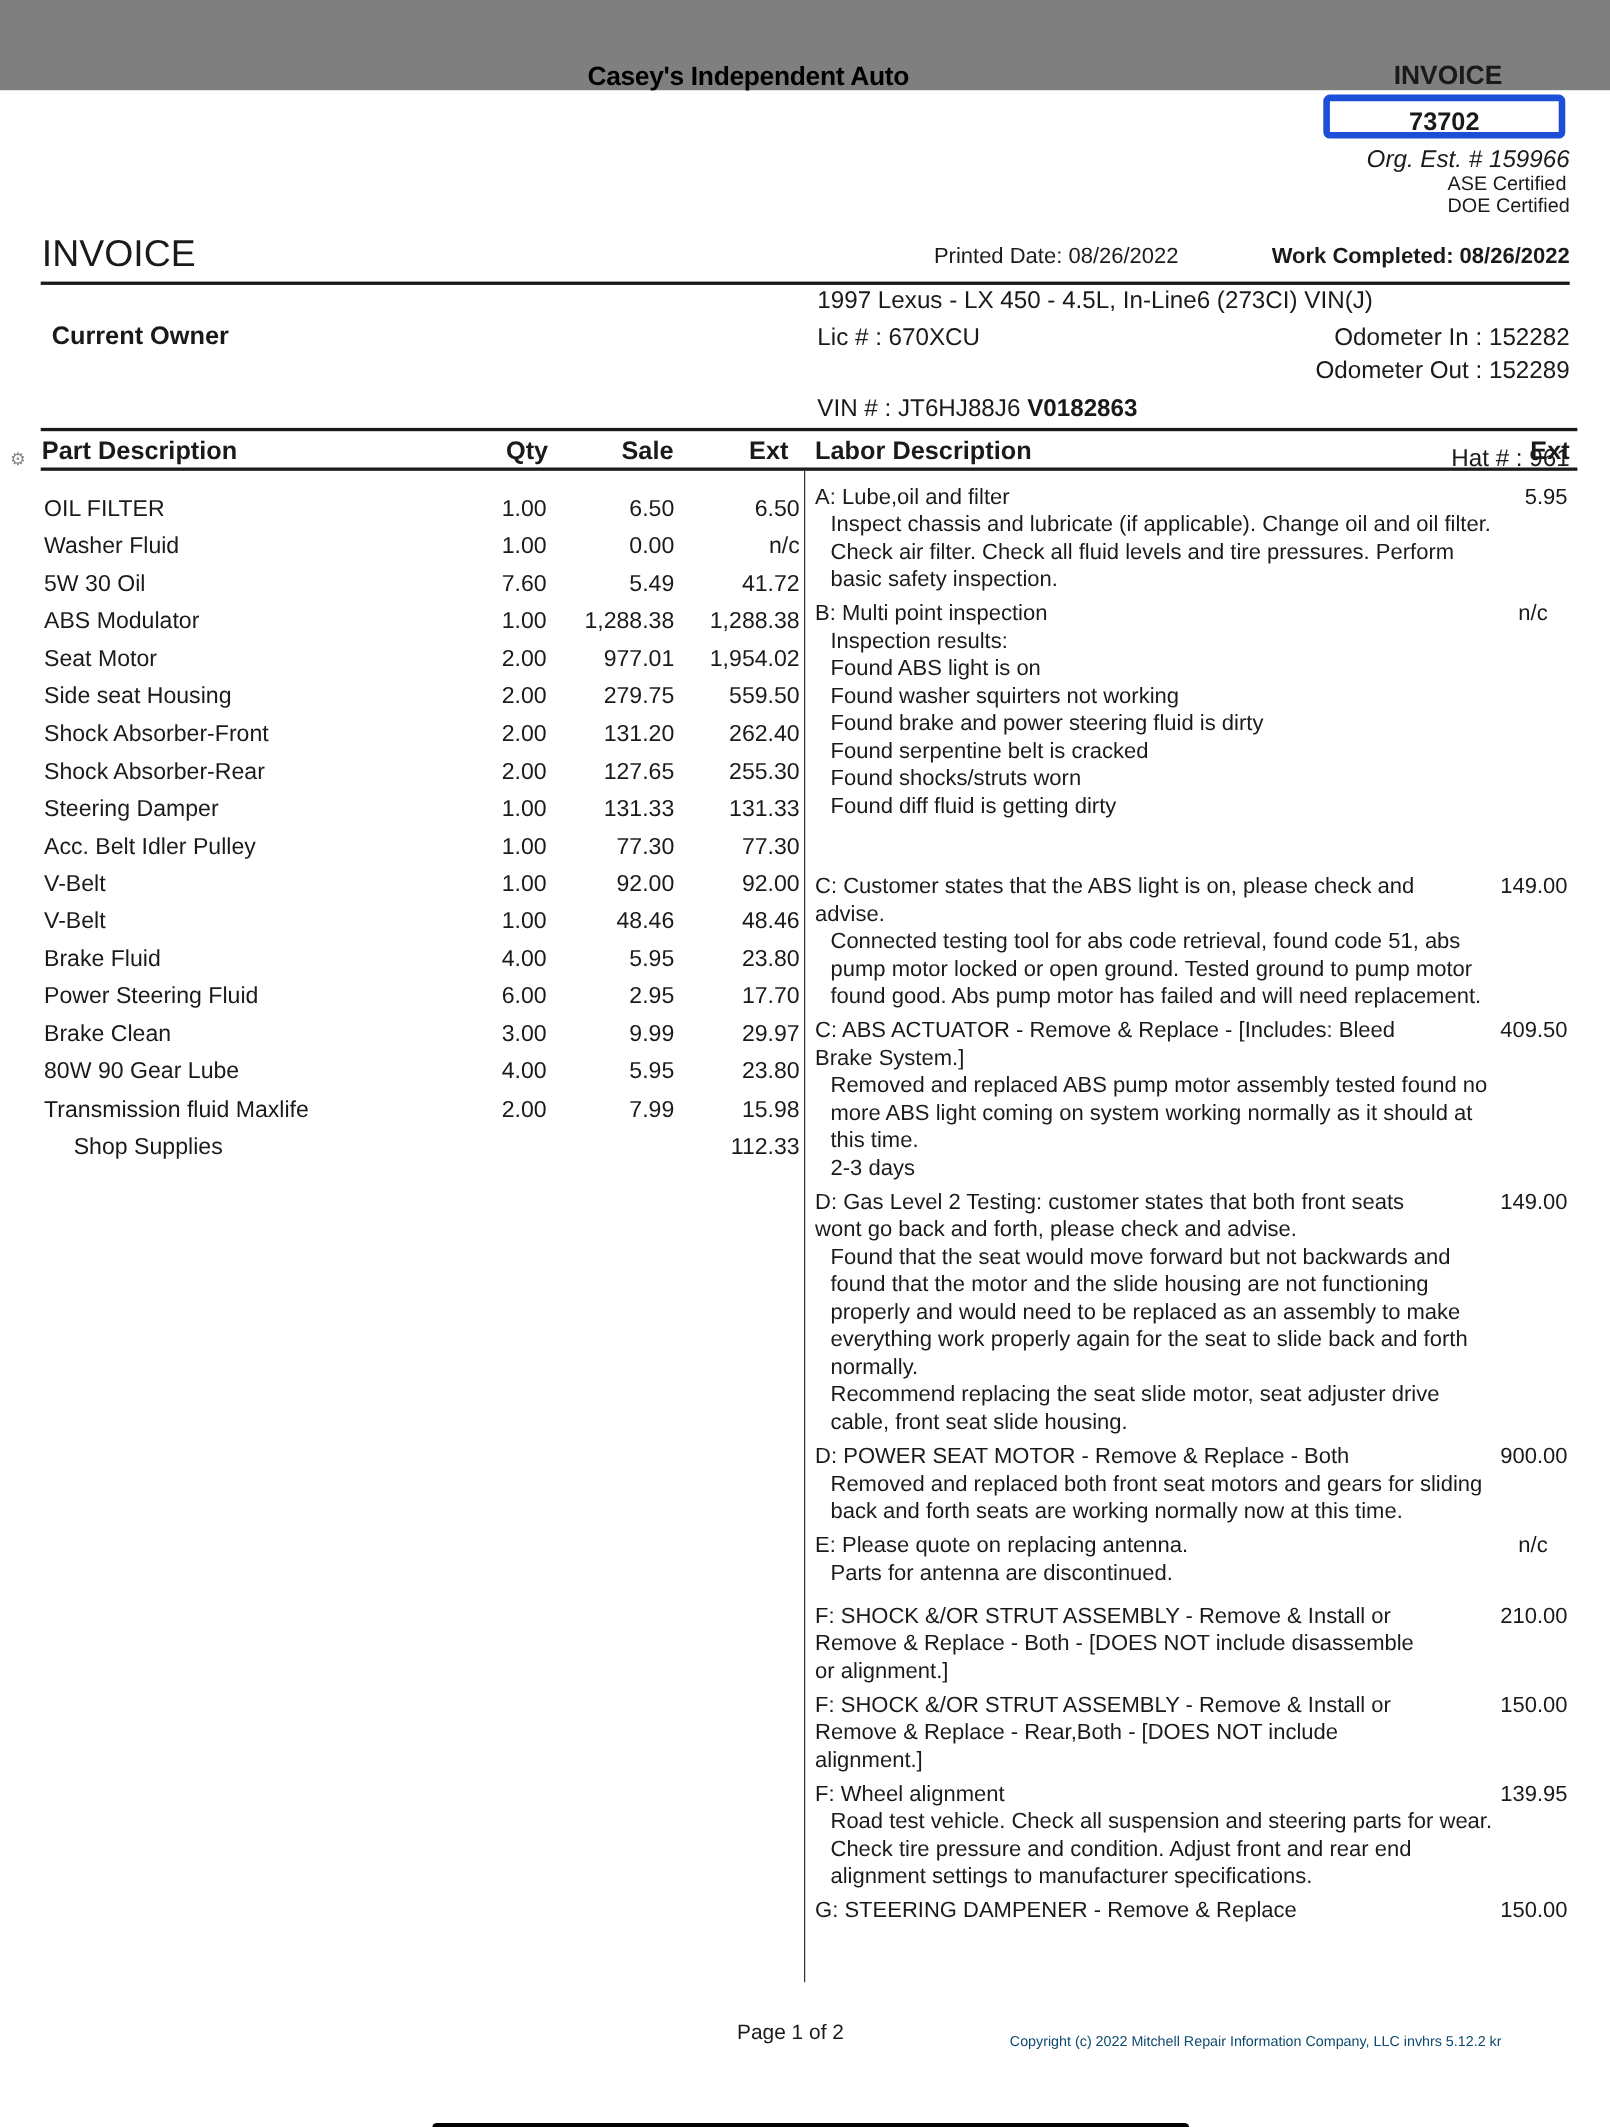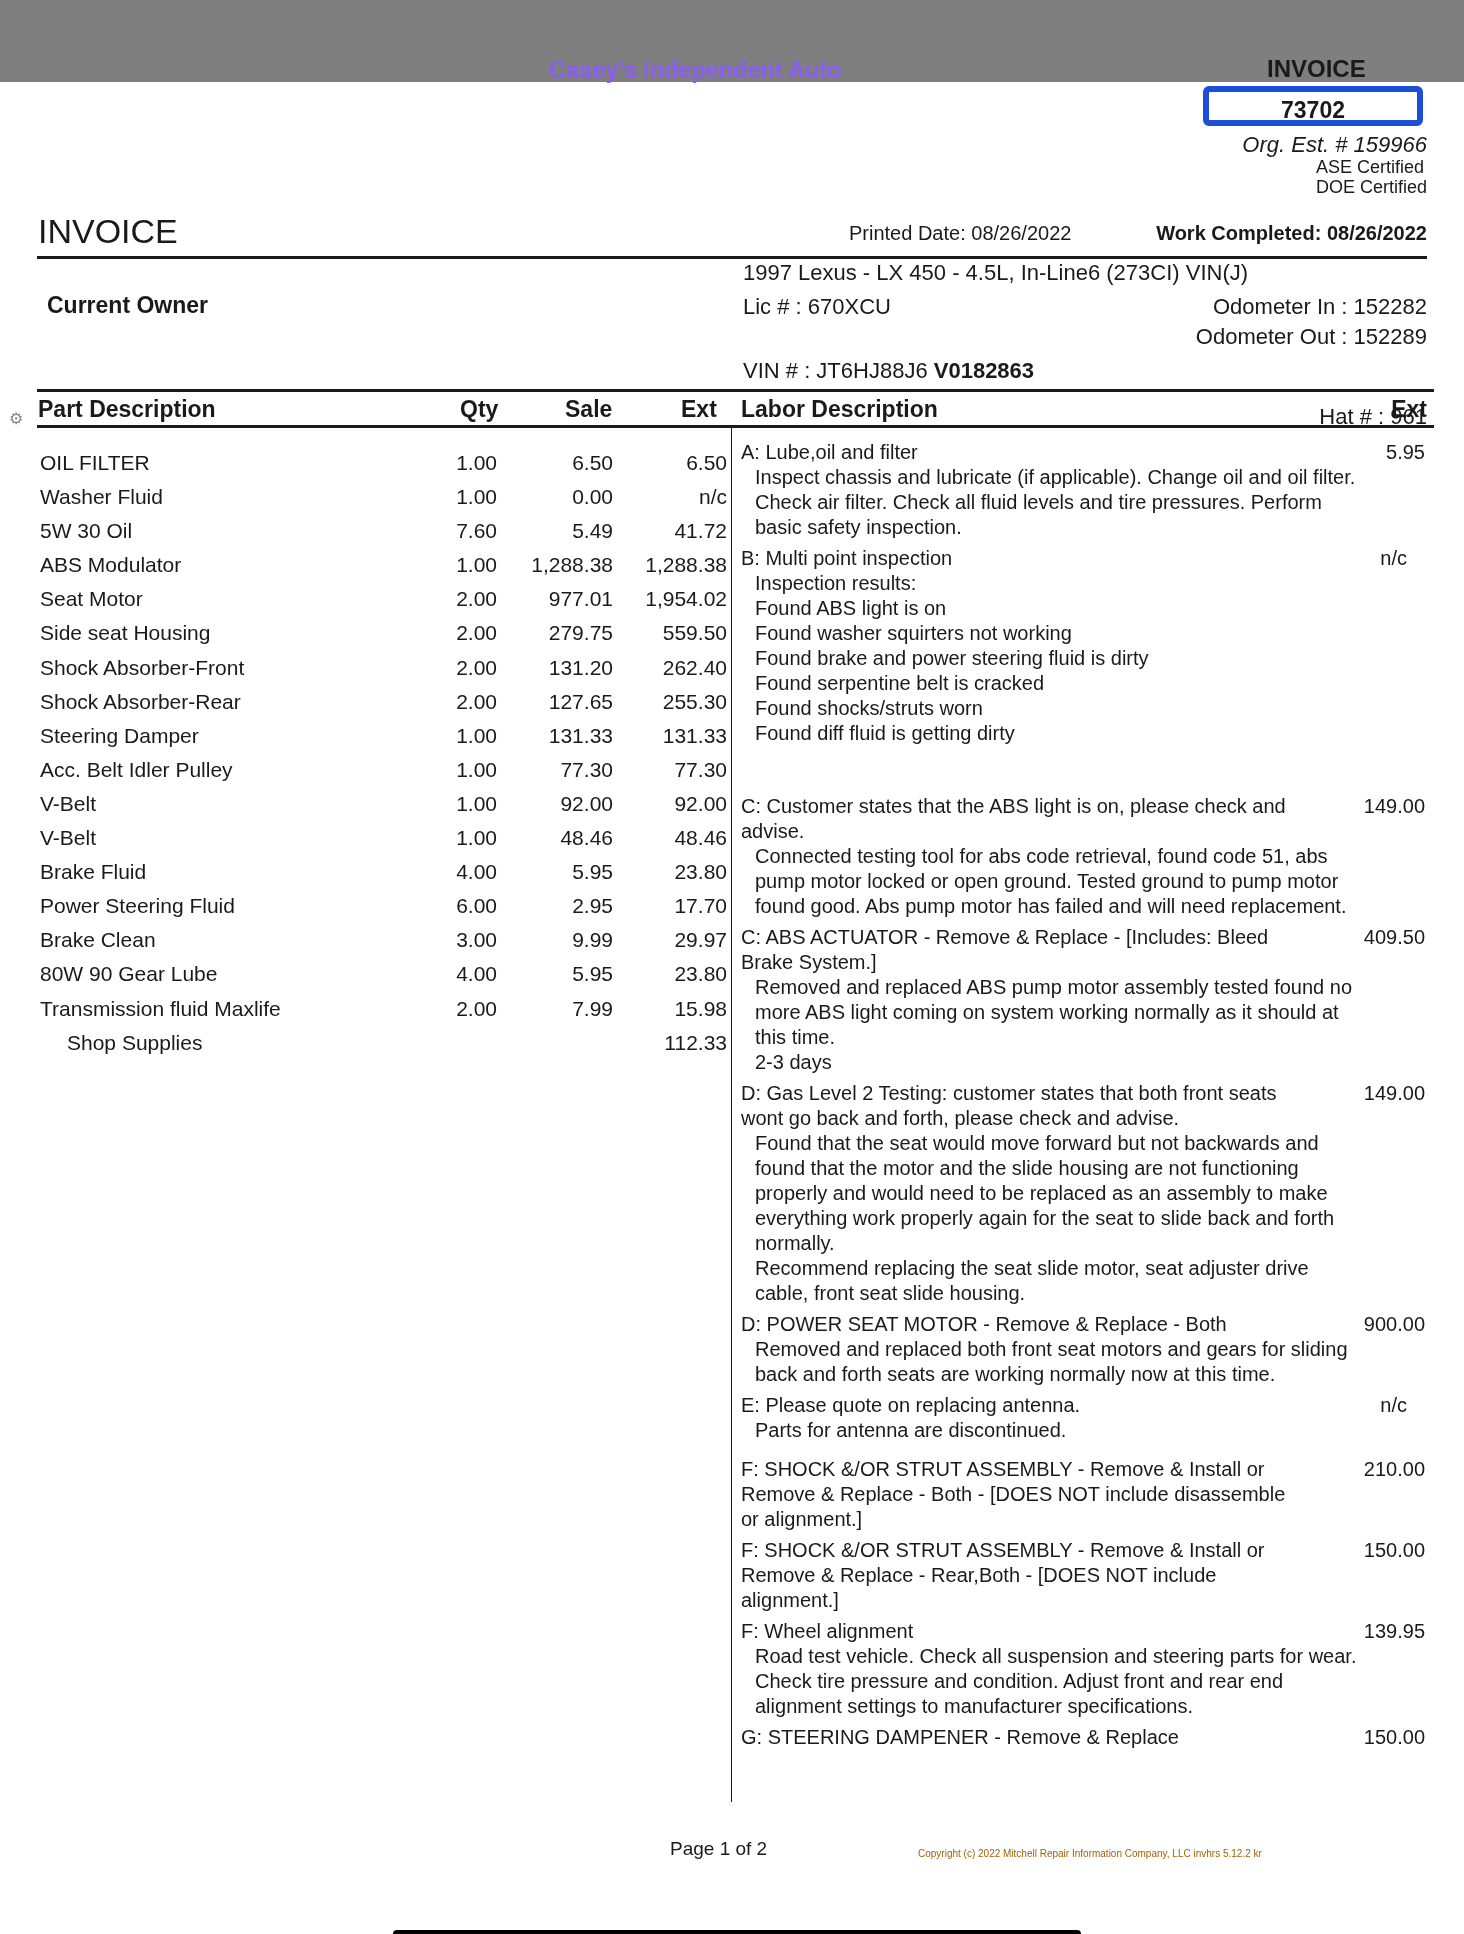--- a/index.html
+++ b/index.html
@@ -2,21 +2,21 @@
 <html><head>
 <meta charset="utf-8">
 <style>
   html, body { margin:0; padding:0; }
   body {
     width:1464px; height:1934px; position:relative; overflow:hidden;
     background:#ffffff; color:#1a1a1a;
     font-family:"Liberation Sans", sans-serif;
   }
   .grey-band { position:absolute; left:0; top:0; width:1464px; height:82px; background:#7f7f7f; }
-  .shop-name { position:absolute; left:534px; top:56px; font-size:24px; font-weight:bold; color:#8b5cf6; letter-spacing:-0.3px;margin-left:15px; }
+  .shop-name { position:absolute; left:534px; top:56px; font-size:24px; font-weight:bold; color:#000000; letter-spacing:-0.3px; }
   .invoice-label-top { position:absolute; left:1267px; top:55px; font-size:24px; font-weight:bold; color:#1a1a1a; }
   .invoice-number-box {
     position:absolute; left:1203px; top:86px; width:220px; height:40px;
     border:6px solid #1d4ed8; border-radius:6px; box-sizing:border-box;
     text-align:center; font-size:23px; font-weight:bold; line-height:36px;
   }
   .org-est { position:absolute; right:37px; top:132px; font-size:22px; text-align:right;font-style:italic; }
   .ase { position:absolute; right:37px; top:157px; font-size:18px; text-align:left; line-height:20px; }
   .invoice-title { position:absolute; left:38px; top:212px; font-size:34px; color:#1a1a1a; }
   .printed-date { position:absolute; left:849px; top:222px; font-size:20px; }
@@ -41,21 +41,21 @@
   .p-sale { right:117px; text-align:right; }
   .p-ext { right:3px; text-align:right; }
   .vline { position:absolute; left:731px; top:428px; width:1px; height:1374px; background:#1a1a1a; }
   .labor { position:absolute; left:741px; top:440px; width:690px; font-size:20px; line-height:25px; }
   .lab-item { position:relative; margin-bottom:6px; }
   .lab-title { padding-right:140px; }
   .lab-amt { position:absolute; right:6px; top:0; }
   .lab-amt.nc { right:24px; }
   .lab-body { padding-left:14px; }
   .page-num { position:absolute; left:670px; top:1838px; font-size:19px; }
-  .copyright { position:absolute; left:918px; top:1848px; font-size:10px; color:#a16207; }
+  .copyright { position:absolute; left:918px; top:1848px; font-size:13px; color:#0c4a6e; }
   .home-bar { position:absolute; left:393px; top:1930px; width:688px; height:8px; background:#000; border-radius:4px; }
 </style>
 </head>
 <body>
 
 <div class="grey-band"></div>
 <div class="shop-name">Casey's Independent Auto</div>
 <div class="invoice-label-top">INVOICE</div>
 <div class="invoice-number-box">73702</div>
 <div class="org-est">Org. Est. # 159966</div>

